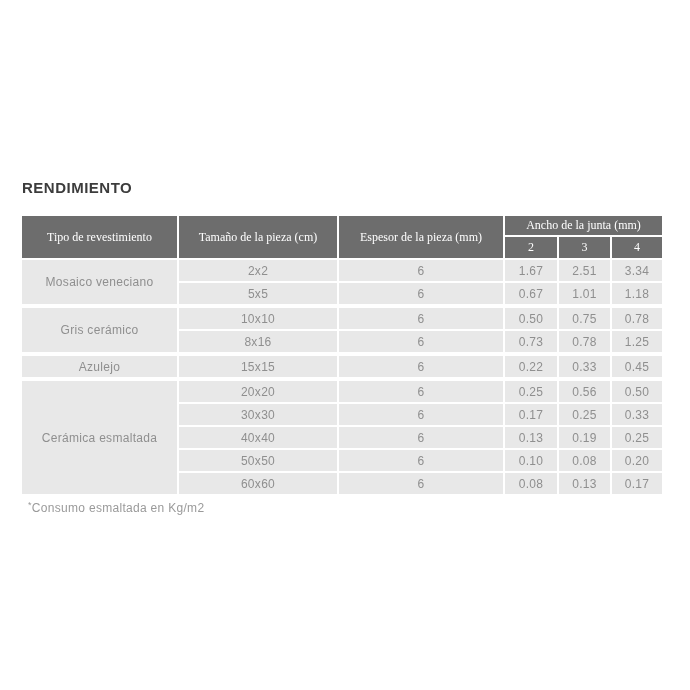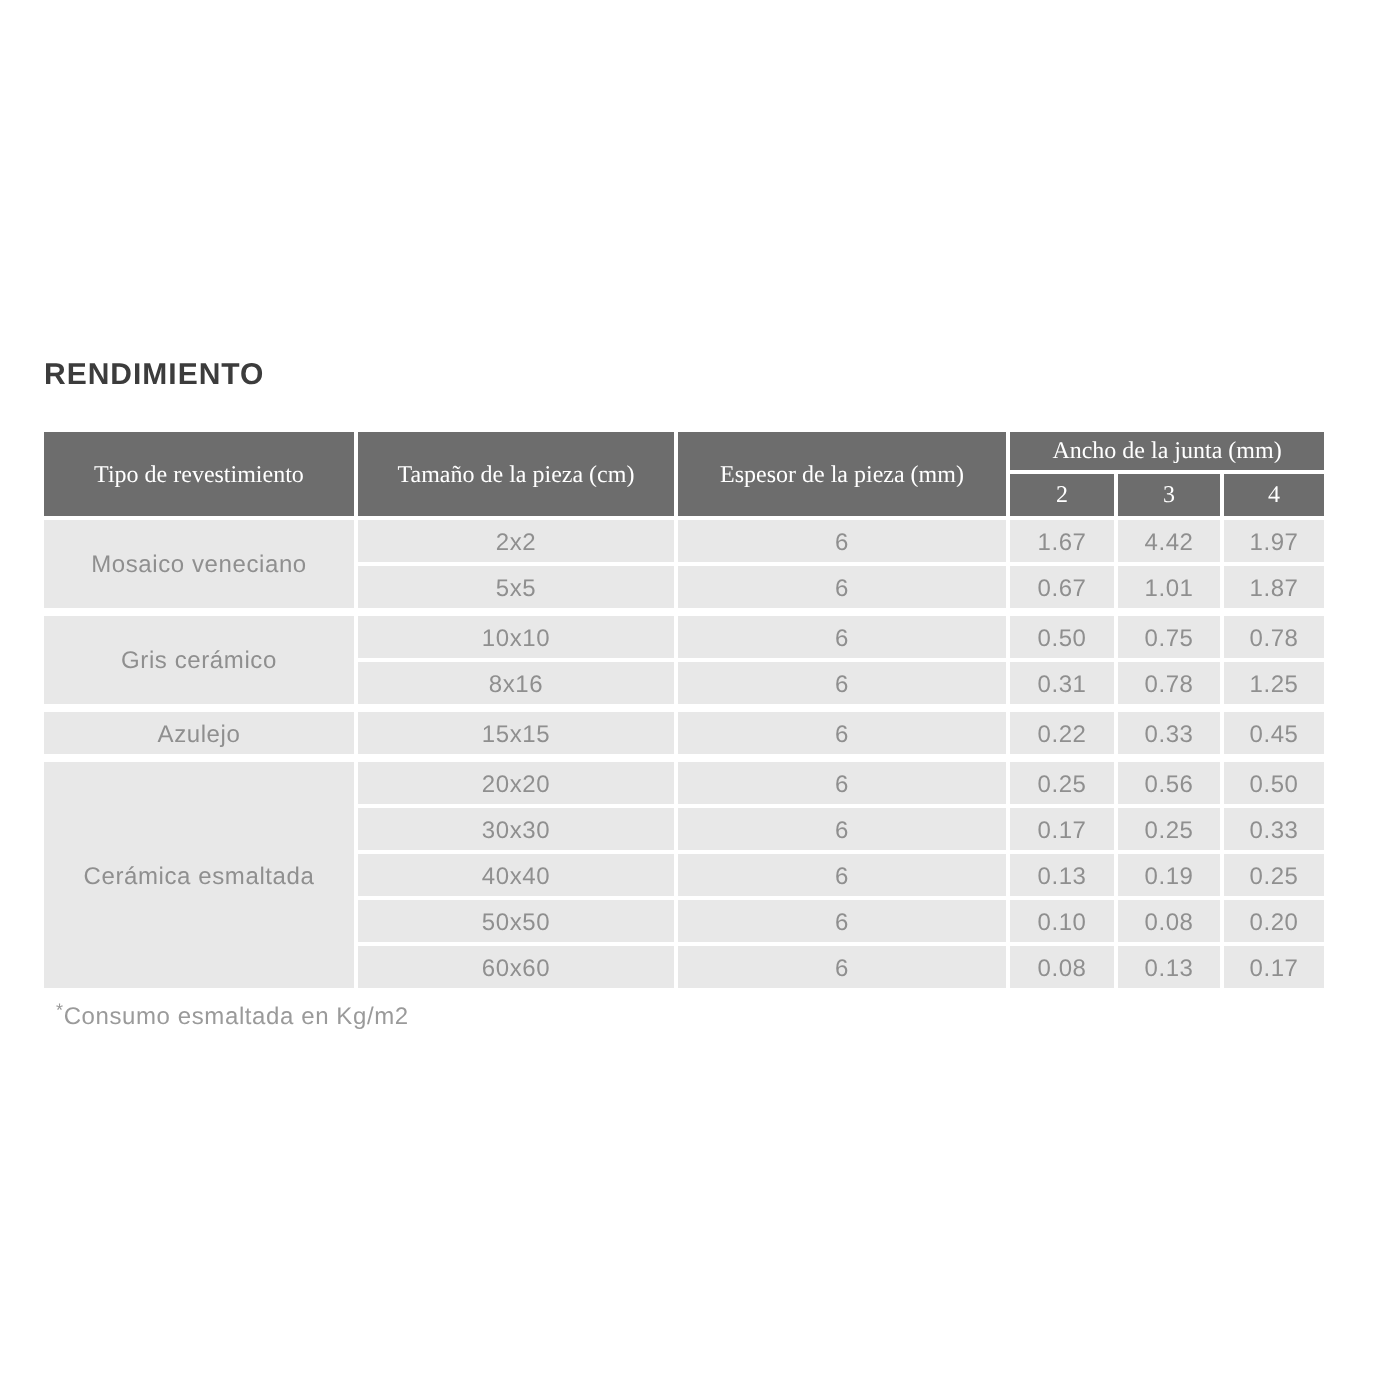--- a/index.html
+++ b/index.html
@@ -97,43 +97,43 @@
           <th class="sub-th">4</th>
         </tr>
       </thead>
       <tbody>
 
         <tr>
           <td class="label span-end" rowspan="2">Mosaico veneciano</td>
           <td>2x2</td>
           <td>6</td>
           <td>1.67</td>
-          <td>4.42</td>
-          <td>1.97</td>
+          <td>2.51</td>
+          <td>3.34</td>
         </tr>
         <tr class="group-end">
           <td>5x5</td>
           <td>6</td>
           <td>0.67</td>
           <td>1.01</td>
-          <td>1.87</td>
+          <td>1.18</td>
         </tr>
 
         <tr>
           <td class="label span-end" rowspan="2">Gris cerámico</td>
           <td>10x10</td>
           <td>6</td>
           <td>0.50</td>
           <td>0.75</td>
           <td>0.78</td>
         </tr>
         <tr class="group-end">
           <td>8x16</td>
           <td>6</td>
-          <td>0.31</td>
+          <td>0.73</td>
           <td>0.78</td>
           <td>1.25</td>
         </tr>
 
         <tr class="group-end">
           <td class="label">Azulejo</td>
           <td>15x15</td>
           <td>6</td>
           <td>0.22</td>
           <td>0.33</td>

